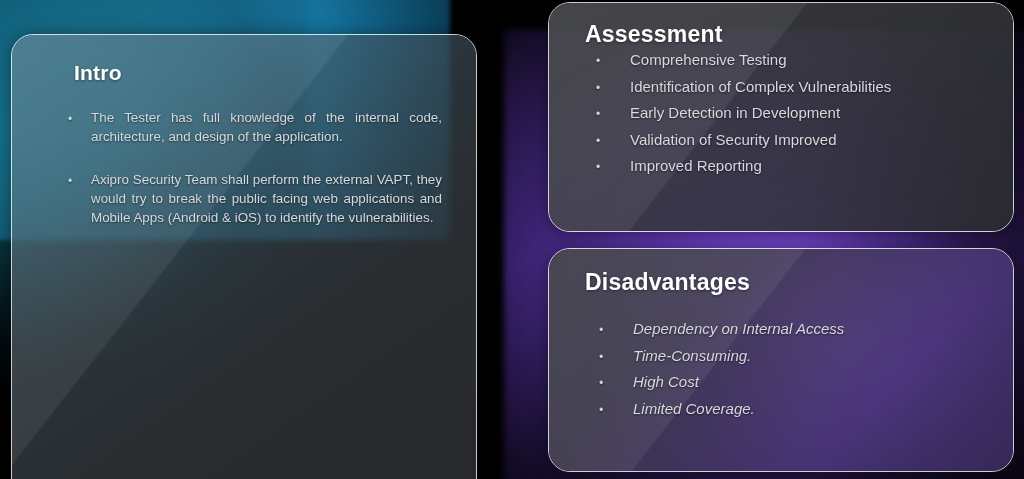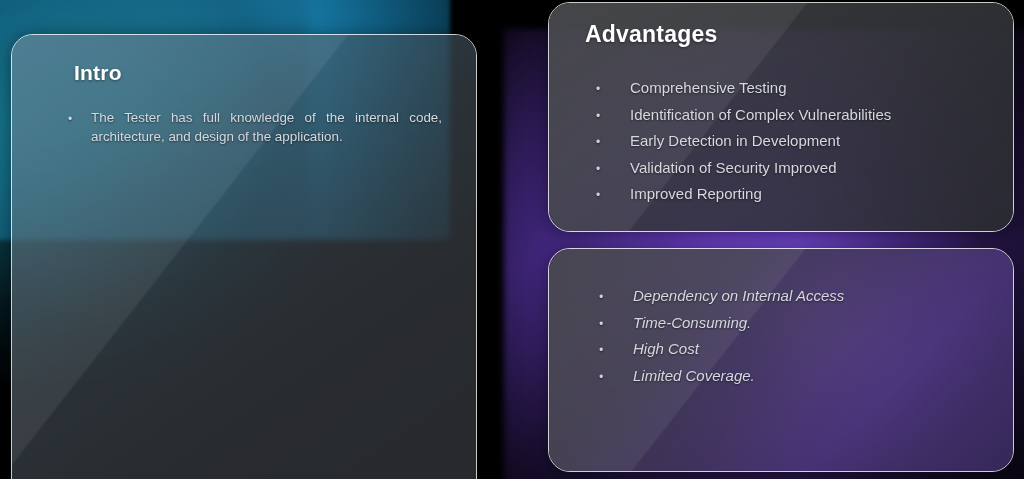--- a/index.html
+++ b/index.html
@@ -196,21 +196,21 @@
     text-align: justify;
     text-justify: inter-word;
     padding-left: 31px;
     margin-bottom: 10px;
     margin-top: 23px;
   }
   #intro-list li::before { left: 8px; top: 5px; }
   #intro-list li:last-child { margin-bottom: 0; }
 
   
-  #adv-list { margin-top: 31px; }
+  #adv-list { margin-top: 3px; }
   #adv-list li {
     font-size: 15px;
     line-height: 18px;
     padding-left: 47px;
     margin-bottom: 8.5px;
   }
   #adv-list li::before { left: 13px; top: 4px; }
 
   
   #dis-list { margin-top: 24px; font-style: italic; }
@@ -233,43 +233,45 @@
   <div class="glow glow-purple-2"></div>
   <div class="vignette"></div>
 
   <div class="card" id="card-intro">
     <div class="card-surface"></div>
     <div class="card-sheen"></div>
     <div class="card-body">
       <h2 class="card-title">Intro</h2>
       <ul class="bullets" id="intro-list">
         <li>The Tester has full knowledge of the internal code, architecture, and design of the application.</li>
+        <li>Axipro Security Team shall perform the external VAPT, they would try to break  the public facing  web applications and Mobile Apps (Android &amp; iOS) to identify the vulnerabilities.</li>
       </ul>
     </div>
   </div>
 
   <div class="card" id="card-adv">
     <div class="card-surface"></div>
     <div class="card-sheen"></div>
     <div class="card-body">
-      <h2 class="card-title">Advantages</h2>
+      <h2 class="card-title">Assessment</h2>
       <ul class="bullets" id="adv-list">
         <li>Comprehensive Testing</li>
         <li>Identification of Complex Vulnerabilities</li>
         <li>Early Detection in Development</li>
         <li>Validation of Security Improved</li>
         <li>Improved Reporting</li>
       </ul>
     </div>
   </div>
 
   <div class="card" id="card-dis">
     <div class="card-surface"></div>
     <div class="card-sheen"></div>
     <div class="card-body">
+      <h2 class="card-title">Disadvantages</h2>
       <ul class="bullets" id="dis-list">
         <li>Dependency on Internal Access</li>
         <li>Time-Consuming.</li>
         <li>High Cost</li>
         <li>Limited Coverage.</li>
       </ul>
     </div>
   </div>
 
 </div>

